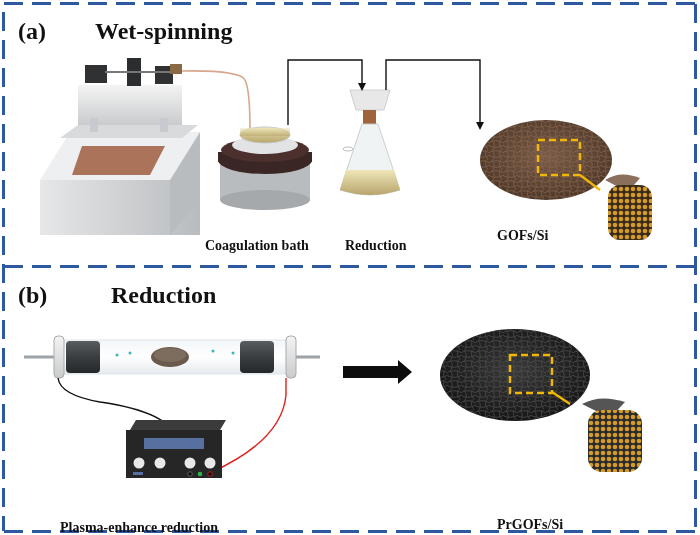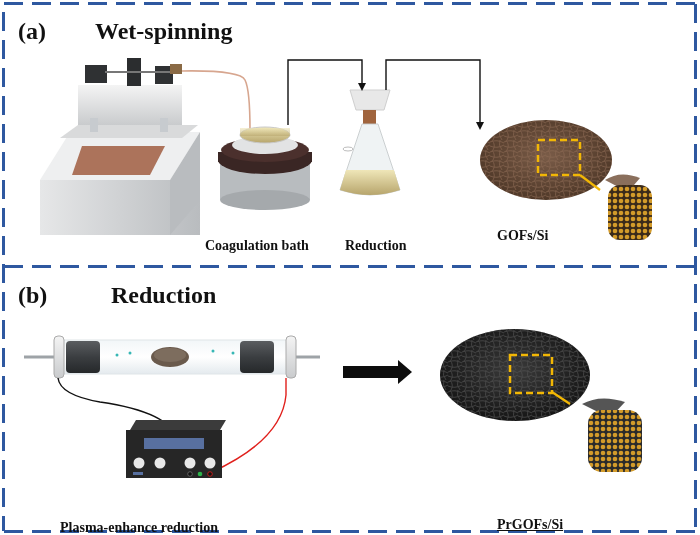--- a/index.html
+++ b/index.html
@@ -184,13 +184,13 @@
 <div class="label panel-title" style="left:84px; top:18px;">Wet-spinning</div>
 
 <div class="label caption" style="left:205px; top:206px;">Coagulation bath</div>
 <div class="label caption" style="left:345px; top:206px;">Reduction</div>
 <div class="label caption" style="left:497px; top:196px;text-align:center;">GOFs/Si</div>
 
 <div class="label panel-letter" style="left:18px; top:282px;">(b)</div>
 <div class="label panel-title" style="left:100px; top:282px;">Reduction</div>
 
 <div class="label caption" style="left:60px; top:488px;">Plasma-enhance reduction</div>
-<div class="label caption" style="left:497px; top:485px;text-decoration:underline;">PrGOFs/Si</div>
+<div class="label caption" style="left:497px; top:485px;">PrGOFs/Si</div>
 
 </body></html>

